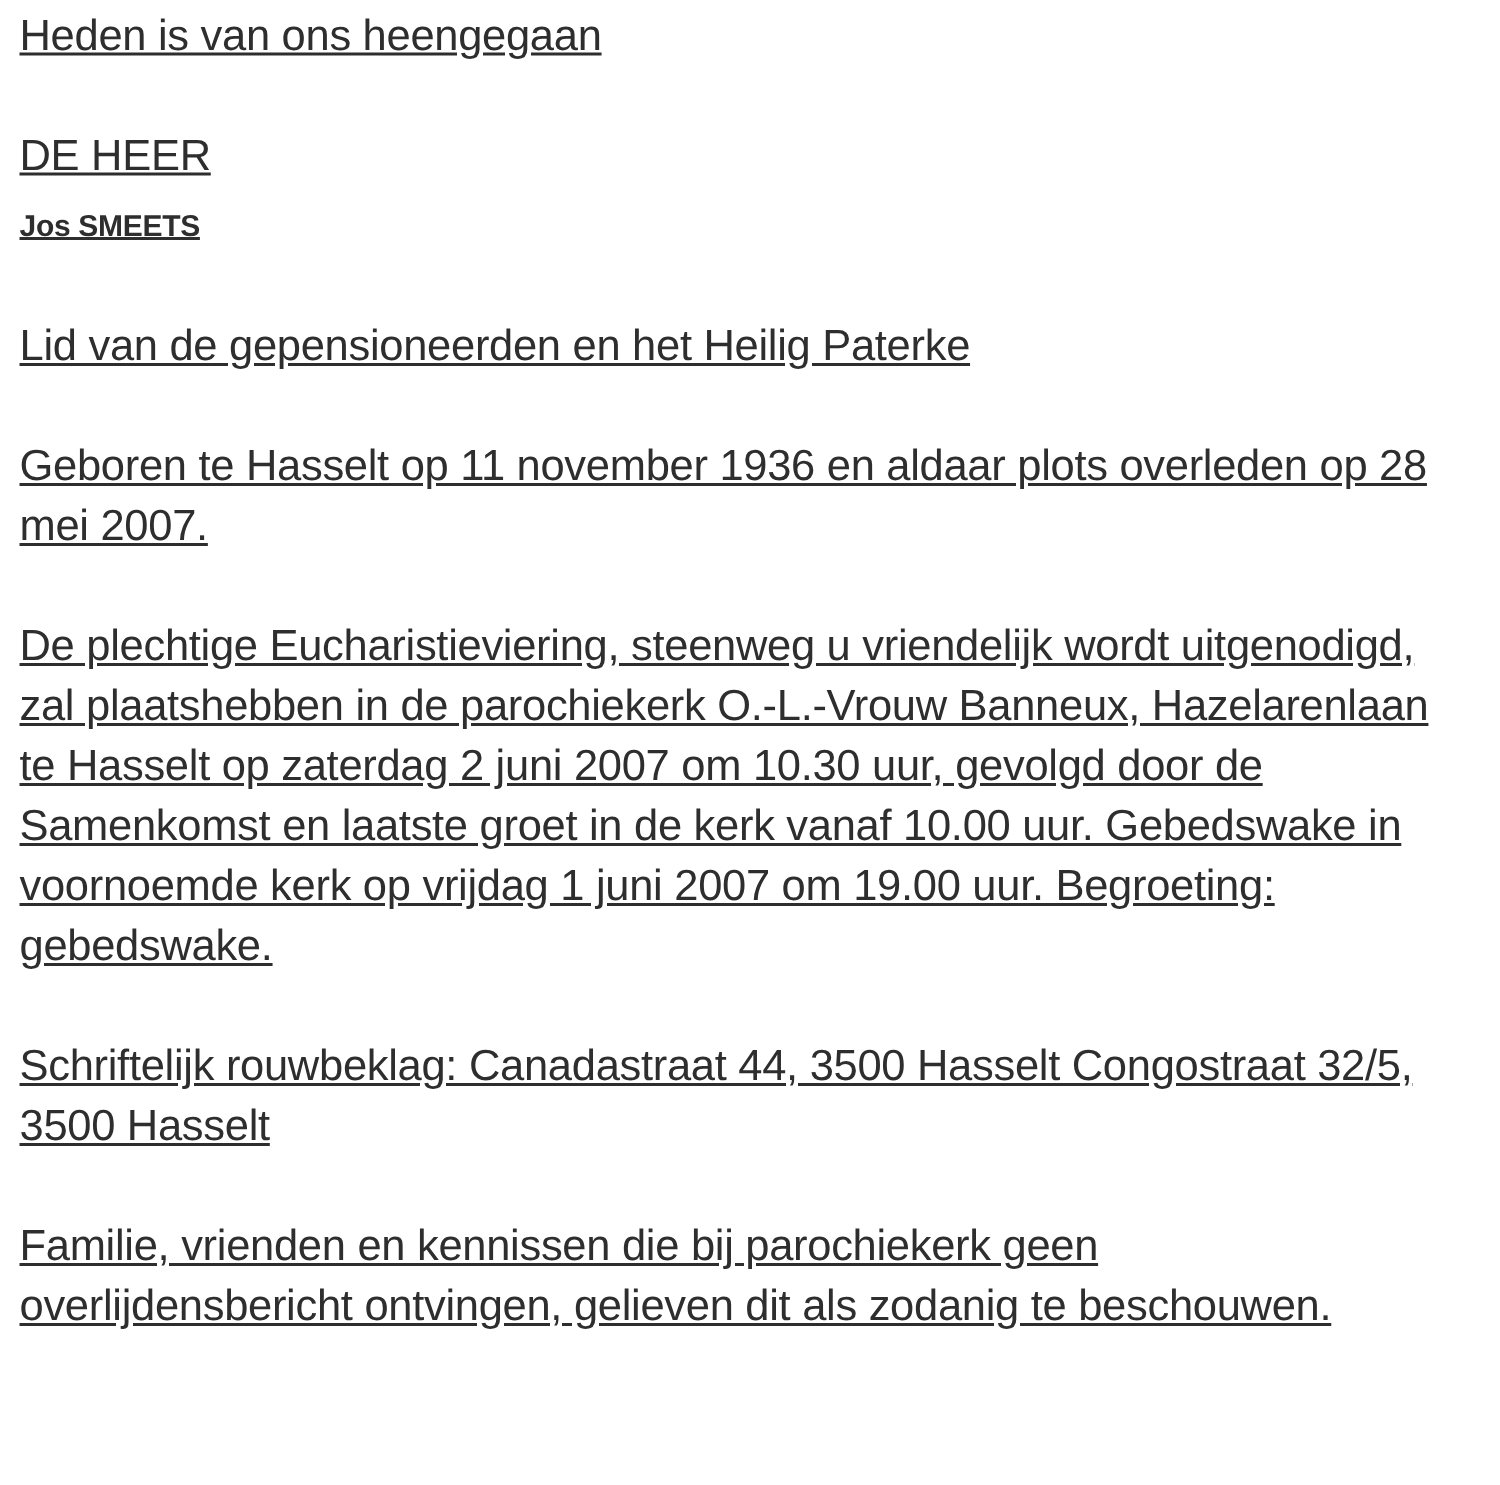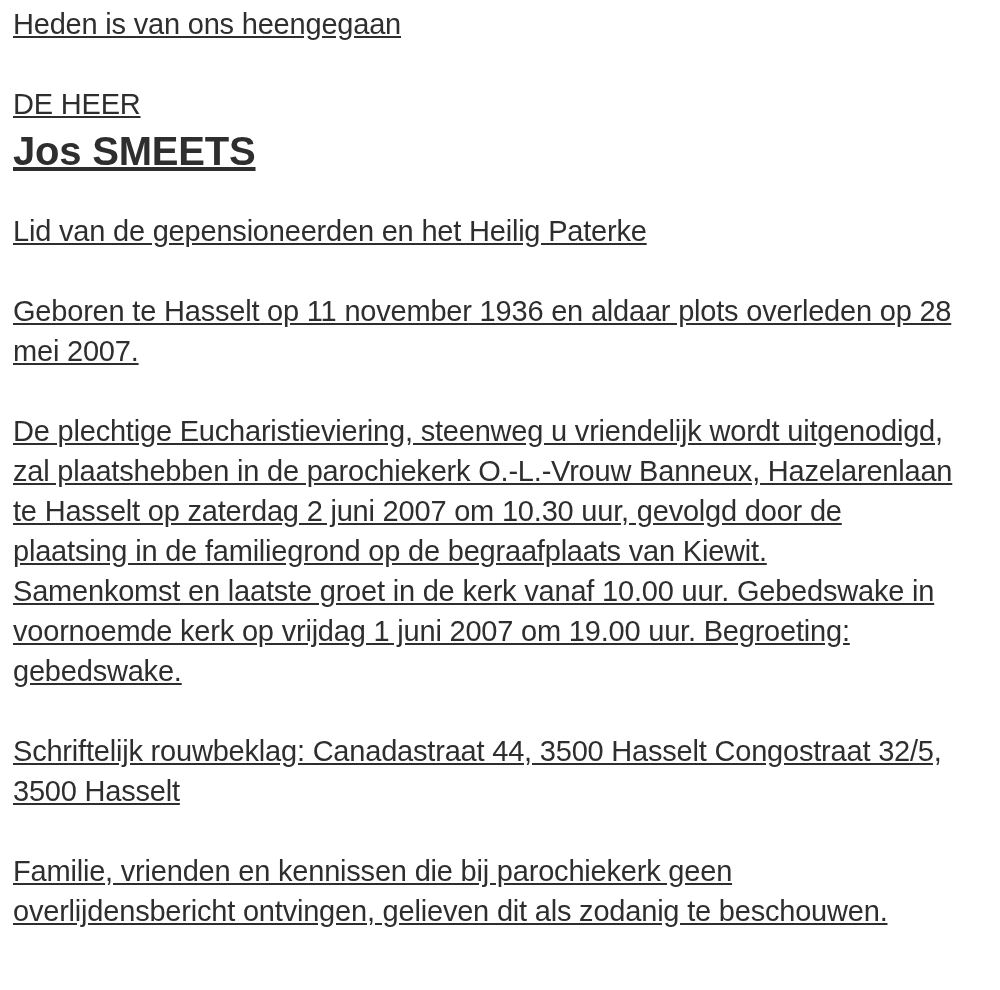--- a/index.html
+++ b/index.html
@@ -22,21 +22,21 @@
   }
   .para {
     margin: 40px 0 0 0;
   }
   .para.first {
     margin-top: 0;
   }
   .para.name {
     margin-top: 7px;
     font-weight: bold;
-    font-size: 40px;
+    font-size: 20px;
   }
   .line {
     display: block;
     white-space: nowrap;
     text-decoration: underline;
   }
 </style>
 </head>
 <body>
 
@@ -60,21 +60,20 @@
 
   <p class="para">
     <span class="line">Geboren te Hasselt op 11 november 1936 en aldaar plots overleden op 28</span>
     <span class="line">mei 2007.</span>
   </p>
 
   <p class="para">
     <span class="line">De plechtige Eucharistieviering, steenweg u vriendelijk wordt uitgenodigd,</span>
     <span class="line">zal plaatshebben in de parochiekerk O.-L.-Vrouw Banneux, Hazelarenlaan</span>
     <span class="line">te Hasselt op zaterdag 2 juni 2007 om 10.30 uur, gevolgd door de</span>
-    <span class="line">plaatsing in de familiegrond op de begraafplaats van Kiewit.</span>
     <span class="line">Samenkomst en laatste groet in de kerk vanaf 10.00 uur. Gebedswake in</span>
     <span class="line">voornoemde kerk op vrijdag 1 juni 2007 om 19.00 uur. Begroeting:</span>
     <span class="line">gebedswake.</span>
   </p>
 
   <p class="para">
     <span class="line">Schriftelijk rouwbeklag: Canadastraat 44, 3500 Hasselt Congostraat 32/5,</span>
     <span class="line">3500 Hasselt</span>
   </p>
 

